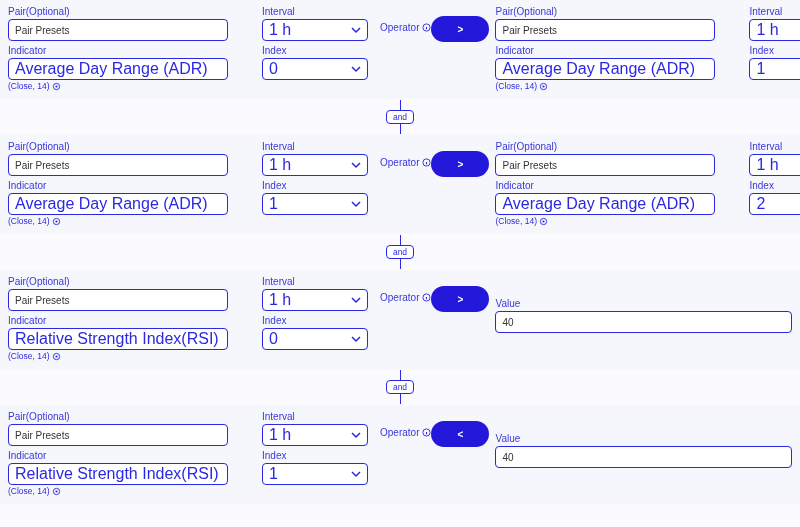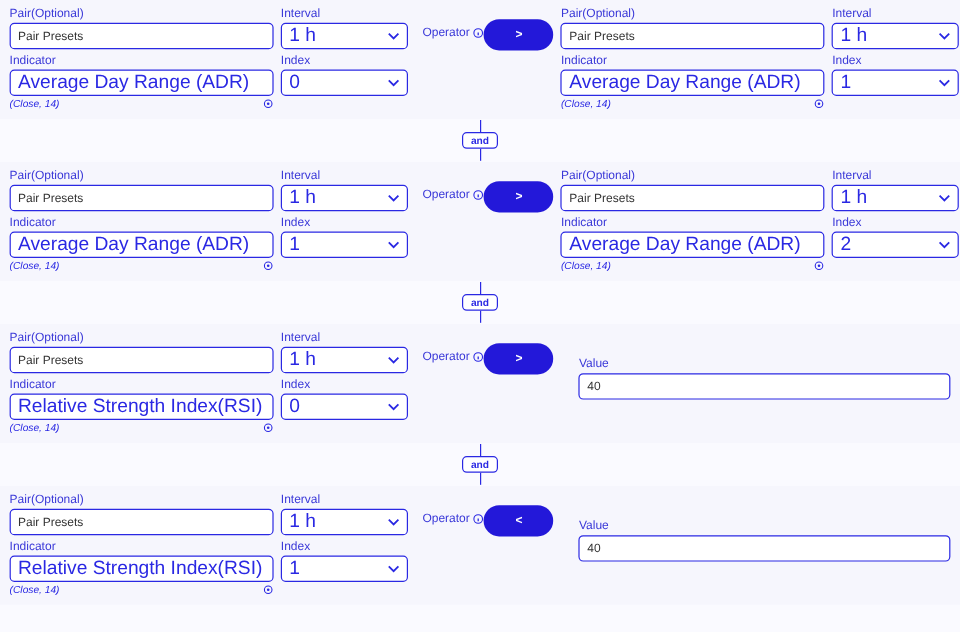--- a/index.html
+++ b/index.html
@@ -1,33 +1,33 @@
 <!DOCTYPE html>
 <html><head>
 <meta charset="utf-8">
 <style>
   * { box-sizing: border-box; margin: 0; padding: 0; font-family: 'Segoe UI', Arial, sans-serif; }
   body { background: #fafaff; width: 800px; font-size: 10px; color: #2a28e3; }
   .row-block { background: #f6f6fd; padding: 6px 8px 4px 8px; display: flex; align-items: flex-start; }
   .col { display: flex; flex-direction: column; }
   .colA { flex: 0 0 220px; margin-right: 6px; }
-  .colB { flex: 0 0 106px; margin-right: 6px; }
+  .colB { flex: 0 0 106px; margin-right: 6px; margin-left: 28px; }
   .opcol { flex: 0 0 72px; margin: 0 6px; display: flex; flex-direction: row; align-items: center; justify-content: center; padding-top: 8px; }
-  .valcol { flex: 1; margin-left: 15px; }
+  .valcol { flex: 1; }
   .field { margin-bottom: 4px; }
   .lbl { display: flex; align-items: center; font-size: 10px; color: #3a38d8; margin-bottom: 2px; gap: 3px; }
   .input-box { border: 1px solid #2a28e3; border-radius: 4px; height: 22px; background: #fff; display: flex; align-items: center; padding: 0 6px; justify-content: space-between; font-size: 10px; }
   .val-main { color: #333; font-size: 10px; }
   .val-blue { color: #2a28e3; font-size: 16px; }
   .chev { color: #2a28e3; }
   .op-badge { background: #2318d9; color: #fff; border-radius: 16px; width: 58px; height: 26px; display: flex; align-items: center; justify-content: center; font-weight: 600; margin-top: 2px; }
-  .meta { font-size: 8.5px; color: #2a28e3; text-align: right; margin-top: 1px; display: flex; justify-content: space-between; align-items: center; gap: 2px; font-style: italic; }
+  .meta { font-size: 8.5px; color: #2a28e3; text-align: right; margin-top: 1px; display: flex; justify-content: flex-start; align-items: center; gap: 2px; }
   .connector-wrap { height: 36px; display: flex; flex-direction: column; align-items: center; justify-content: center; }
   .line { width: 1px; height: 10px; background: #2a28e3; }
-  .and-pill { border: 1px solid #2a28e3; border-radius: 4px; font-size: 8.5px; padding: 1px 6px; color: #2a28e3; background: #fff; font-weight: bold; }
+  .and-pill { border: 1px solid #2a28e3; border-radius: 4px; font-size: 8.5px; padding: 1px 6px; color: #2a28e3; background: #fff; }
   svg { display: block; }
 </style>
 </head>
 <body>
 
 <div id="app">
     <div class="row-block">
       <div class="col colA">
         <div class="field">
           <div class="lbl">

